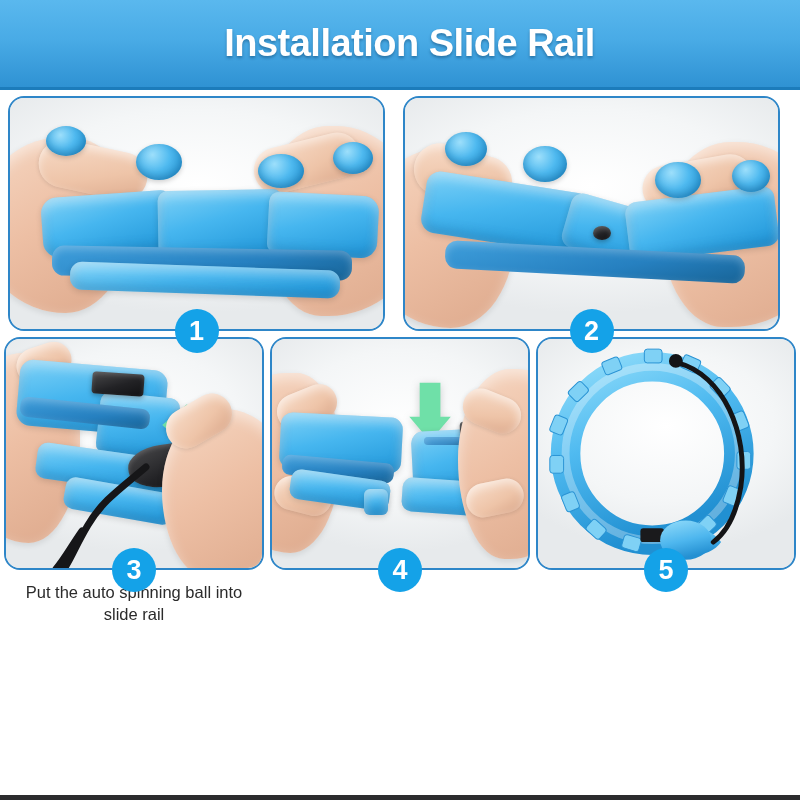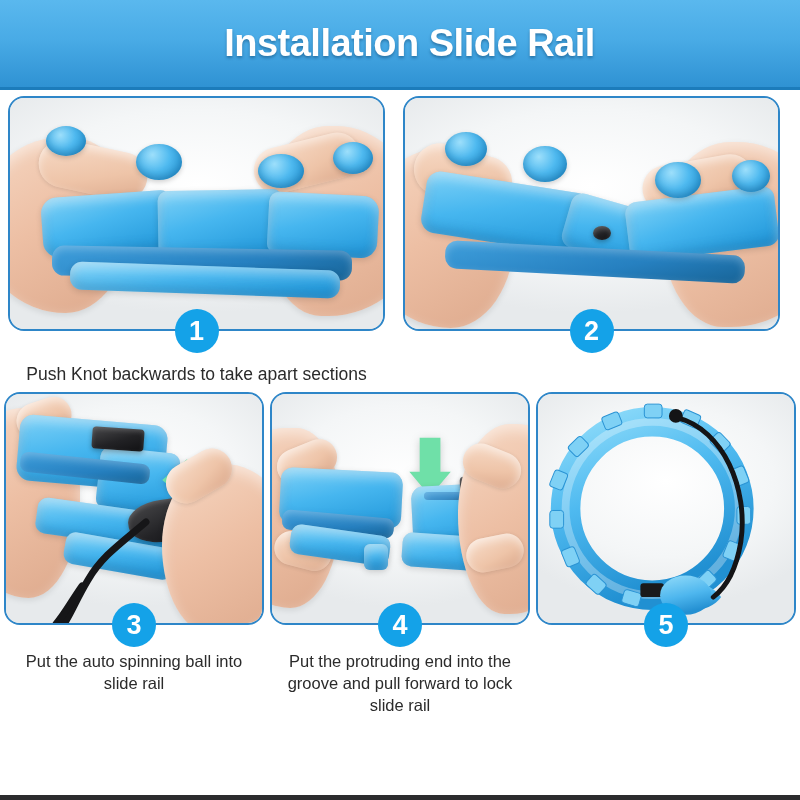--- a/index.html
+++ b/index.html
@@ -99,21 +99,21 @@
   .row-bottom .badge { bottom:-22px; }
   .badge-wrap { position:relative; width:100%; }
 
   
   .caption {
     margin-top:32px; text-align:center; color:#2b2b2b;
     font-size:17.5px; line-height:1.32;
     font-family:"Liberation Sans", sans-serif;
     padding:0 4px;
   }
-  .row-bottom .caption { font-size:16.5px; margin-top:26px; }
+  .row-bottom .caption { font-size:16.5px; margin-top:12px; }
 
   .bottom-strip {
     position:absolute; left:0; bottom:0; width:800px; height:5px;
     background:#2c2c2e;
   }
 </style>
 </head>
 <body>
 
 <div class="page">
@@ -147,21 +147,20 @@
               <div class="knob" style="left:36px;top:28px;width:40px;height:30px;"></div>
               <div class="knob" style="left:126px;top:46px;width:46px;height:36px;"></div>
               <div class="knob" style="left:248px;top:56px;width:46px;height:34px;"></div>
               <div class="knob" style="right:10px;top:44px;width:40px;height:32px;"></div>
             </div>
           </div>
           <div class="badge">
             <span>1</span>
           </div>
         </div>
-        <div class="caption">Push Knot backwards to take apart sections</div>
       </div>
 
       <div class="step">
         <div class="badge-wrap">
           <div class="card">
             <div class="photo">
               <div class="bg-white"></div>
               <div class="hand" style="left:-40px;top:50px;width:150px;height:180px;border-radius:55% 40% 45% 60%/50% 45% 55% 50%;"></div>
               <div class="finger" style="left:8px;top:52px;width:100px;height:52px;border-radius:40px;transform:rotate(16deg);"></div>
               <div class="hand" style="right:-44px;top:44px;width:160px;height:185px;border-radius:45% 55% 60% 40%/50% 50% 45% 55%;"></div>
@@ -256,21 +255,20 @@
 
               <div class="hand" style="right:-52px;top:30px;width:122px;height:190px;border-radius:45% 55% 60% 40%/50% 50% 45% 55%;"></div>
               <div class="finger" style="right:6px;top:54px;width:60px;height:36px;border-radius:30px;transform:rotate(22deg);"></div>
               <div class="finger" style="right:4px;top:142px;width:58px;height:34px;border-radius:30px;transform:rotate(-12deg);"></div>
             </div>
           </div>
           <div class="badge">
             <span>4</span>
           </div>
         </div>
-        <div class="caption">Put the protruding end into the groove and pull forward to lock slide rail</div>
       </div>
 
       <div class="step">
         <div class="badge-wrap">
           <div class="card">
             <div class="photo">
               <div class="bg-white"></div>
               <svg viewBox="0 0 260 232" style="position:absolute;inset:0;width:100%;height:100%;">
                 <defs>
                   <linearGradient id="ringGrad" x1="0" y1="0" x2="0.4" y2="1">

